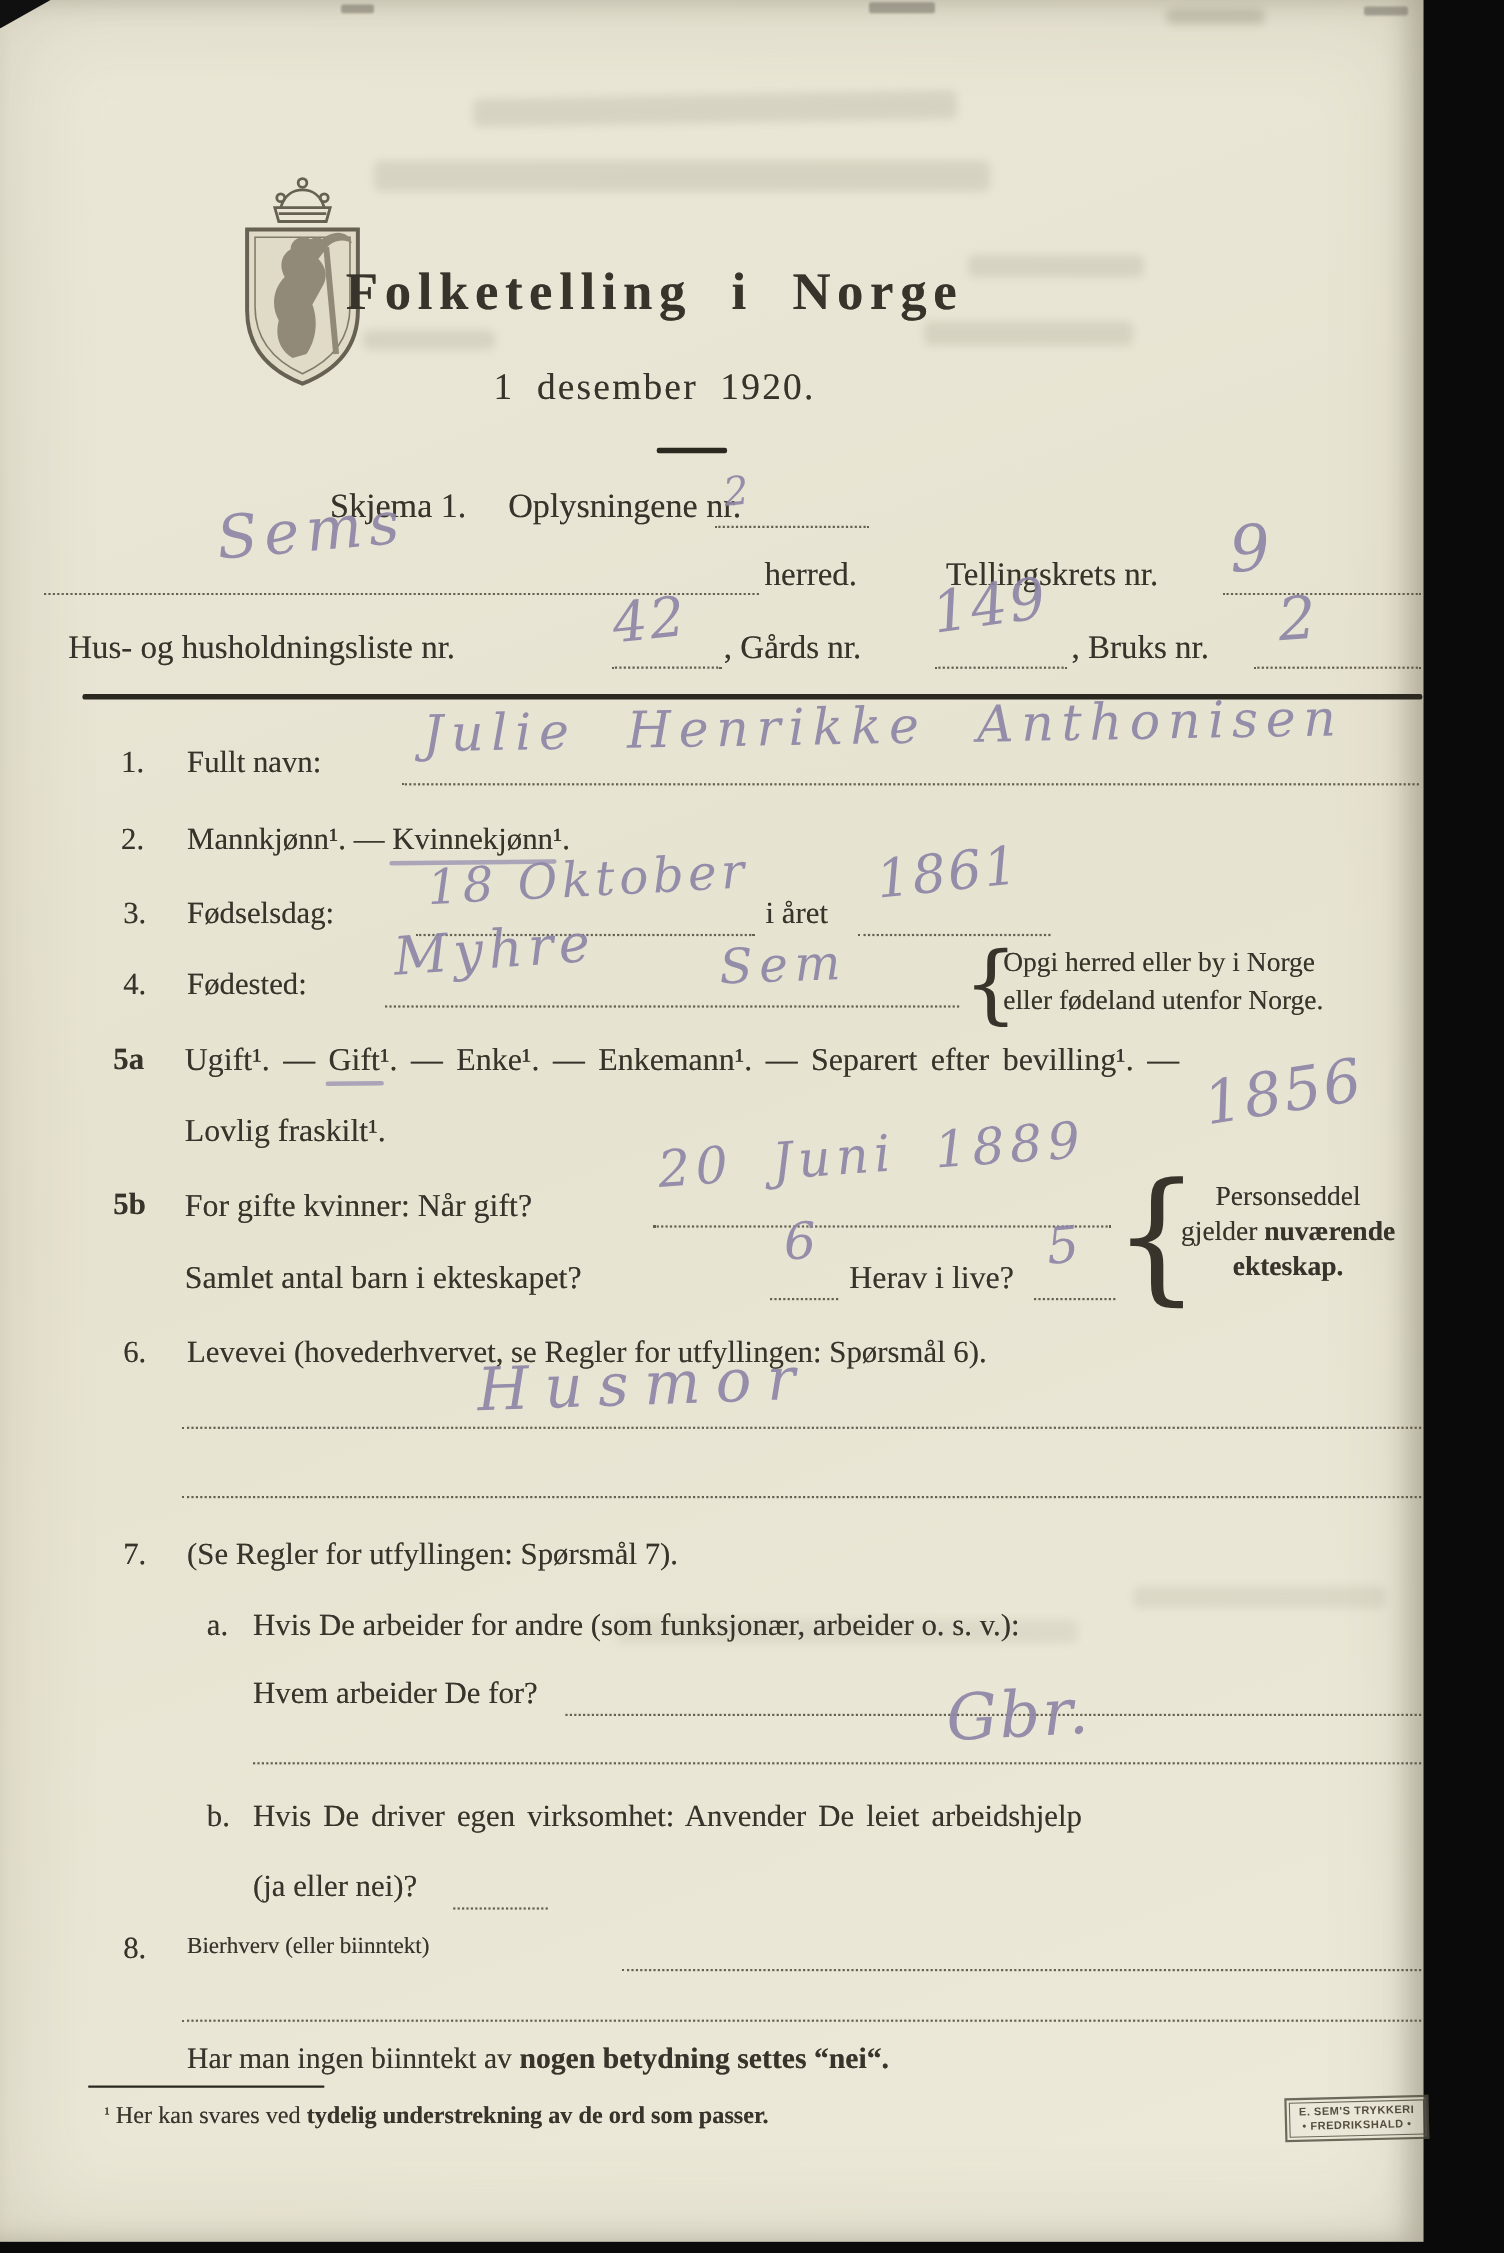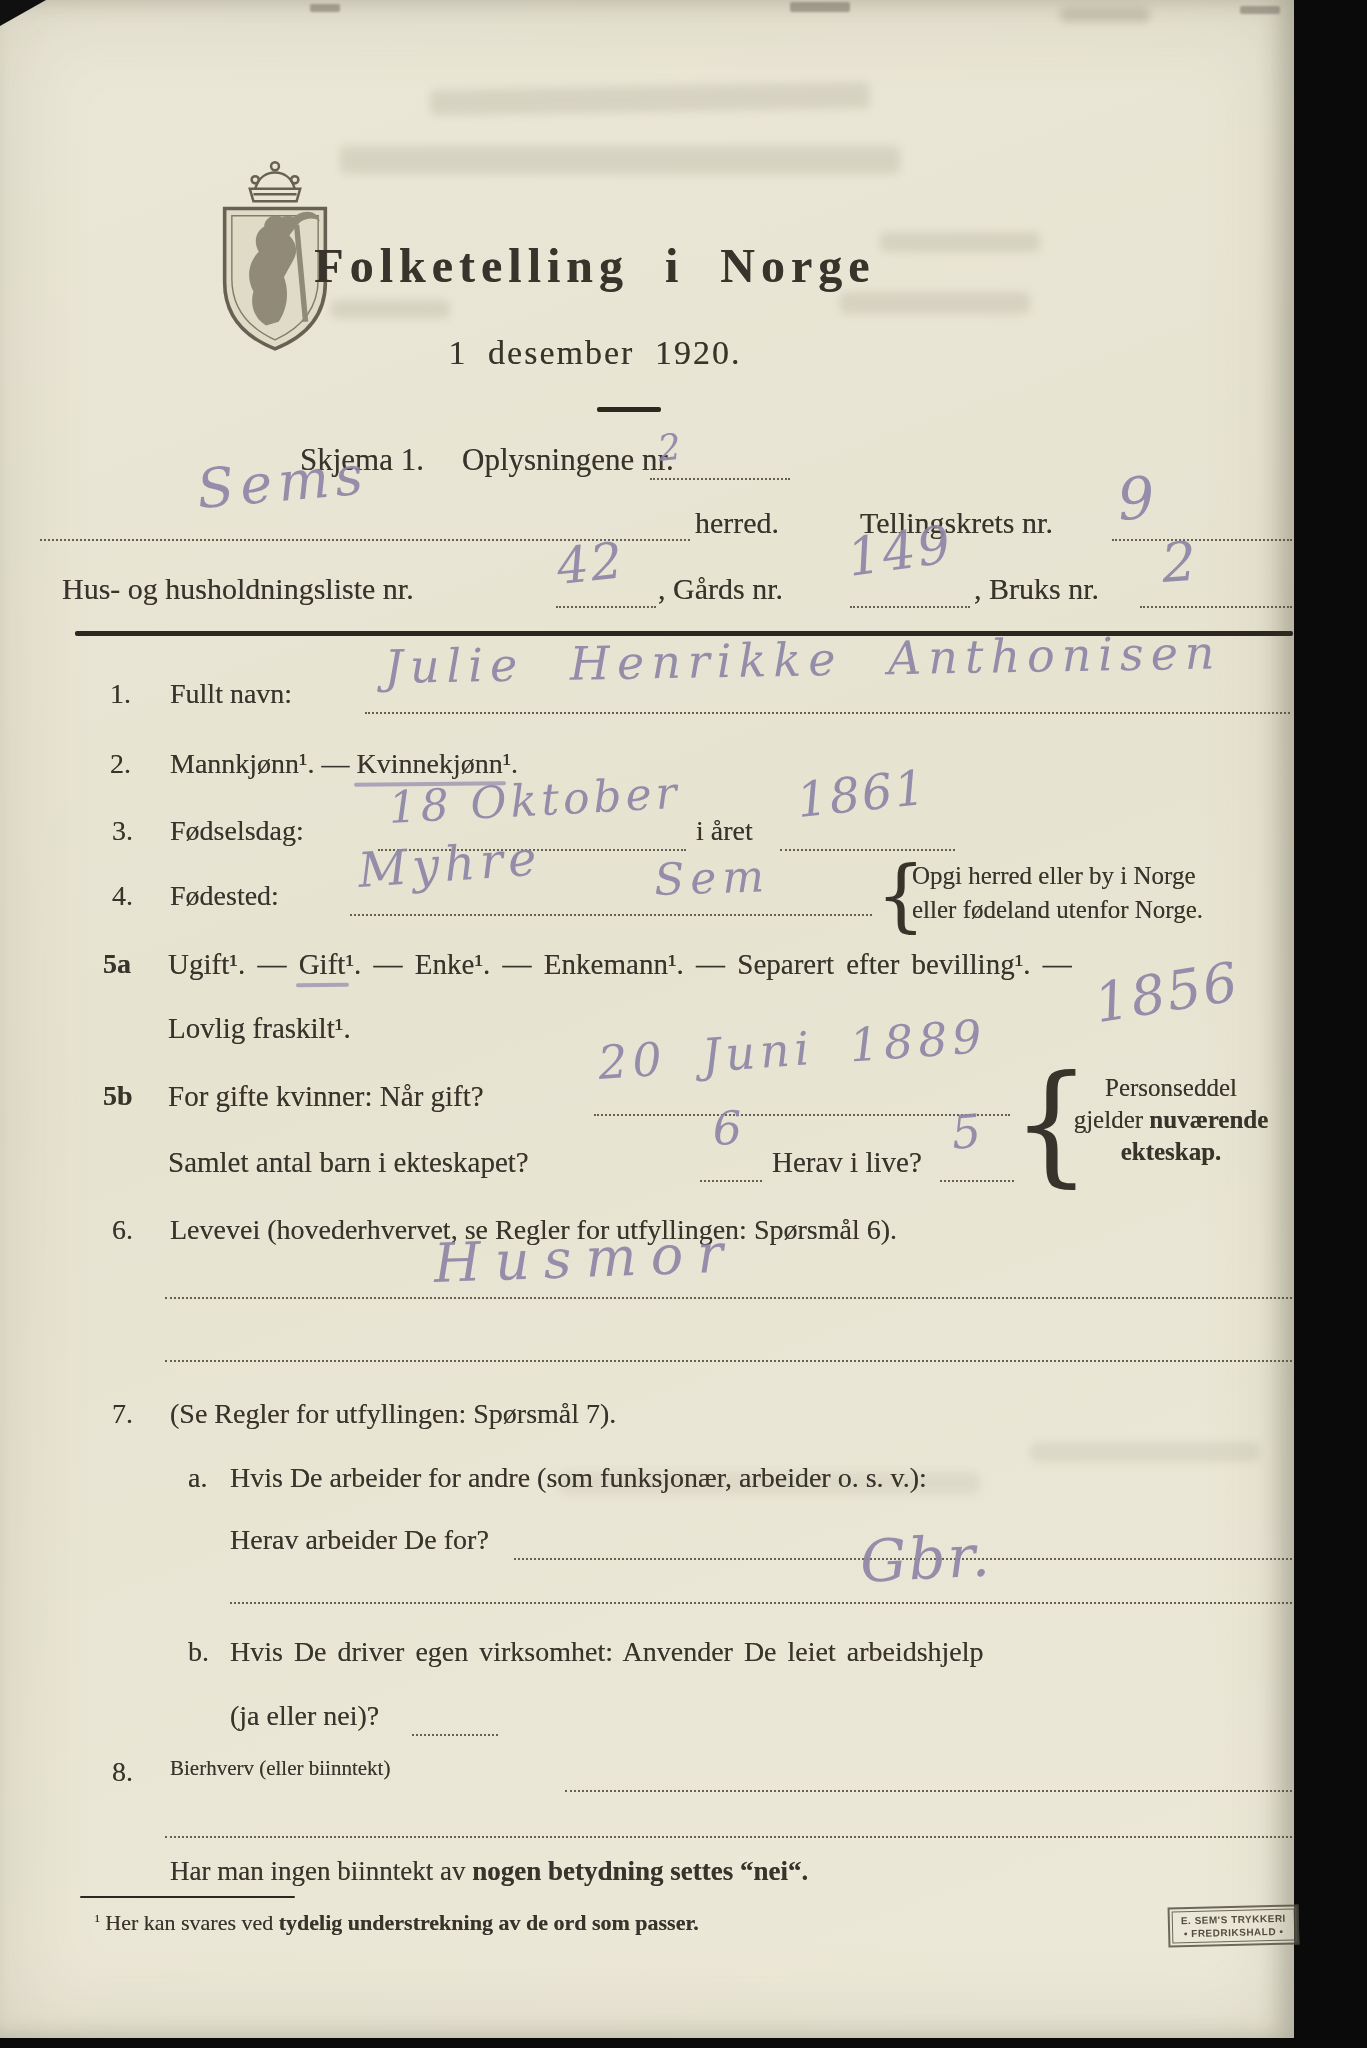--- a/index.html
+++ b/index.html
@@ -147,21 +147,21 @@
   <div class="p" style="left:170px;top:1214px;font-size:28px;">Levevei (hovederhvervet, se Regler for utfyllingen:  Spørsmål 6).</div>
   <div class="hand" style="left:435px;top:1232px;font-size:54px;transform:rotate(-2deg);letter-spacing:14px;">Husmor</div>
   <div class="dl" style="left:165px;top:1297px;width:1127px;"></div>
   <div class="dl" style="left:165px;top:1360px;width:1127px;"></div>
 
   <div class="p" style="left:112px;top:1398px;font-size:28px;">7.</div>
   <div class="p" style="left:170px;top:1398px;font-size:28px;">(Se Regler for utfyllingen:  Spørsmål 7).</div>
 
   <div class="p" style="left:188px;top:1462px;font-size:28px;">a.</div>
   <div class="p" style="left:230px;top:1462px;font-size:28px;">Hvis De arbeider for andre (som funksjonær, arbeider o. s. v.):</div>
-  <div class="p" style="left:230px;top:1524px;font-size:28px;">Herav arbeider De for?</div>
+  <div class="p" style="left:230px;top:1524px;font-size:28px;">Hvem arbeider De for?</div>
   <div class="dl" style="left:514px;top:1558px;width:778px;"></div>
   <div class="dl" style="left:230px;top:1602px;width:1062px;"></div>
   <div class="hand" style="left:862px;top:1528px;font-size:58px;transform:rotate(-3deg);">Gbr.</div>
 
   <div class="p" style="left:188px;top:1636px;font-size:28px;">b.</div>
   <div class="p" style="left:230px;top:1636px;font-size:28px;word-spacing:4px;">Hvis De driver egen virksomhet:  Anvender De leiet arbeidshjelp</div>
   <div class="p" style="left:230px;top:1700px;font-size:28px;">(ja eller nei)?</div>
   <div class="dl" style="left:412px;top:1734px;width:86px;"></div>
 
   <div class="p" style="left:112px;top:1756px;font-size:28px;">8.</div>

